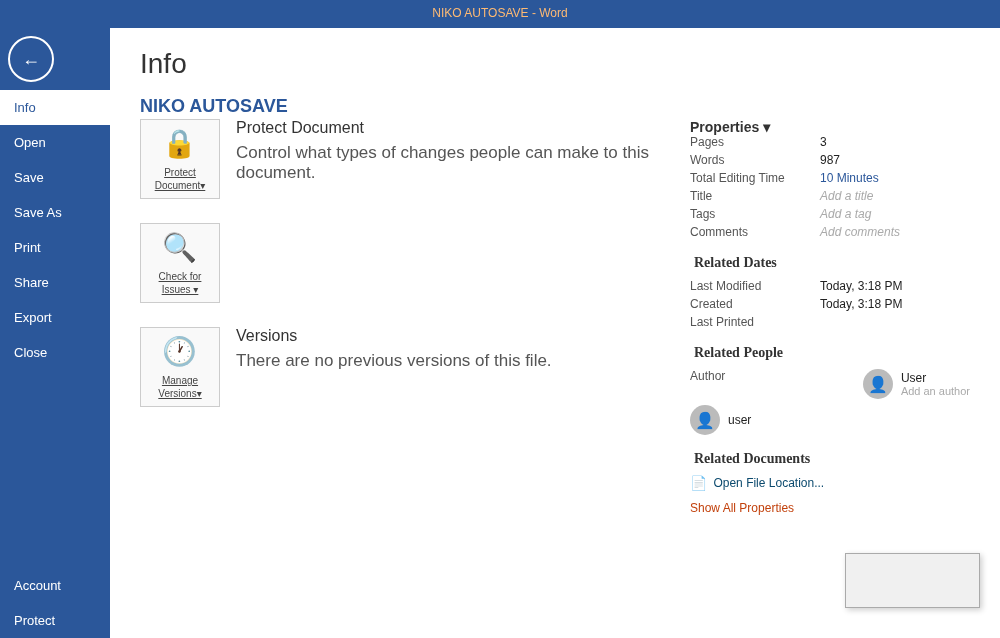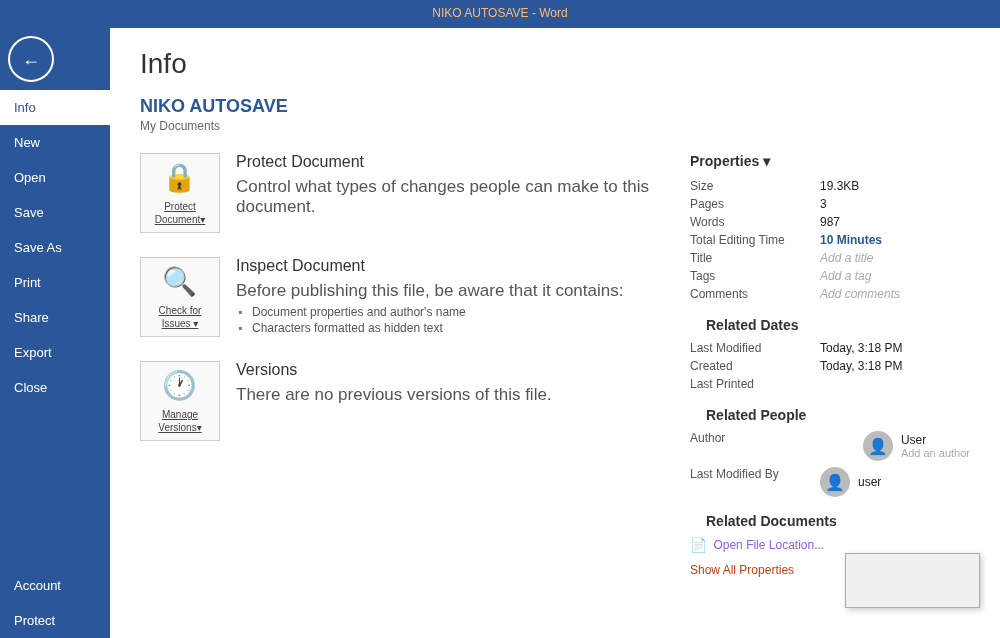--- a/index.html
+++ b/index.html
@@ -167,21 +167,20 @@
       position: absolute;
       left: 2px;
       color: #777;
     }
 
     
     .properties-title {
       font-size: 14px;
       font-weight: 600;
       color: #333;
-      margin-bottom: 10px;
       display: flex;
       align-items: center;
       gap: 4px;
     }
 
     .prop-row {
       display: flex;
       margin-bottom: 4px;
       font-size: 12px;
     }
@@ -199,21 +198,22 @@
 
     .prop-value.muted {
       color: #aaa;
       font-style: italic;
     }
 
     .section-heading {
       font-size: 14px;
       font-weight: 600;
       color: #333;
-      margin: 16px 0 8px 16px;
+      margin: 16px 0 8px 4px;
+      font-family: Liberation Serif, serif;
     }
 
     .avatar {
       width: 30px;
       height: 30px;
       border-radius: 50%;
       background: #bbb;
       display: flex;
       align-items: center;
       justify-content: center;
@@ -249,43 +249,40 @@
     .show-all-link {
       color: #c2410c;
       font-size: 12px;
       cursor: pointer;
       text-decoration: none;
       margin-top: 6px;
       display: inline-block;
     }
 
     .prop-label-bold {
-      font-weight: 700;
+      font-weight: 400;
       color: #2b579a;
     }
   </style>
 </head>
 <body>
 
 <div class="title-bar">
   <span>NIKO AUTOSAVE - Word</span>
 </div>
 
 <div class="main-layout">
 
   <div class="sidebar">
     <div class="sidebar-back">←</div>
 
     <div class="sidebar-item active">
       <span>Info</span>
     </div>
     <div class="sidebar-item">
-      <span>New</span>
-    </div>
-    <div class="sidebar-item">
       <span>Open</span>
     </div>
     <div class="sidebar-item">
       <span>Save</span>
     </div>
     <div class="sidebar-item">
       <span>Save As</span>
     </div>
     <div class="sidebar-item">
       <span>Print</span>
@@ -306,21 +303,20 @@
     </div>
     <div class="sidebar-item">
       <span>Protect</span>
     </div>
   </div>
 
   <div class="content">
     <h1 class="page-title">Info</h1>
 
     <div class="doc-title">NIKO AUTOSAVE</div>
-    <div class="doc-location">My Documents</div>
 
     <div class="info-sections">
 
       <div class="left-section">
 
         <div class="info-card">
           <div class="card-icon">
             <div class="icon-img">🔒</div>
             <div class="icon-label">Protect<br>Document▾</div>
           </div>
@@ -328,28 +324,20 @@
             <h3>Protect Document</h3>
             <p>Control what types of changes people can make to this document.</p>
           </div>
         </div>
 
         <div class="info-card">
           <div class="card-icon">
             <div class="icon-img">🔍</div>
             <div class="icon-label">Check for<br>Issues ▾</div>
           </div>
-          <div class="card-text">
-            <h3>Inspect Document</h3>
-            <p>Before publishing this file, be aware that it contains:</p>
-            <ul>
-              <li>Document properties and author's name</li>
-              <li>Characters formatted as hidden text</li>
-            </ul>
-          </div>
         </div>
 
         <div class="info-card">
           <div class="card-icon">
             <div class="icon-img">🕐</div>
             <div class="icon-label">Manage<br>Versions▾</div>
           </div>
           <div class="card-text">
             <h3>Versions</h3>
             <p>There are no previous versions of this file.</p>
@@ -357,24 +345,20 @@
         </div>
       </div>
 
       <div class="right-section">
 
         
         <div class="properties-title">
           <span>Properties ▾</span>
         </div>
 
-        <div class="prop-row">
-          <span class="prop-label">Size</span>
-          <span class="prop-value">19.3KB</span>
-        </div>
         <div class="prop-row">
           <span class="prop-label">Pages</span>
           <span class="prop-value">3</span>
         </div>
         <div class="prop-row">
           <span class="prop-label">Words</span>
           <span class="prop-value">987</span>
         </div>
         <div class="prop-row">
           <span class="prop-label">Total Editing Time</span>
@@ -418,34 +402,33 @@
               <div class="avatar">👤</div>
               <div class="people-info">
                 <div class="person-name">User</div>
                 <div class="add-author">Add an author</div>
               </div>
             </div>
           </div>
         </div>
 
         <div class="prop-row" style="margin-bottom:6px;">
-          <span class="prop-label">Last Modified By</span>
           <div style="display:flex;align-items:center;">
             <div class="avatar">👤</div>
             <div class="people-info">
               <div class="person-name">user</div>
             </div>
           </div>
         </div>
 
         
         <div class="section-heading">Related Documents</div>
         <div class="related-docs-row">
           <span class="doc-icon">📄</span>
-          <span style="color:#8b5cf6;cursor:pointer;">Open File Location...</span>
+          <span style="color:#0c4a6e;cursor:pointer;">Open File Location...</span>
         </div>
         <a class="show-all-link">Show All Properties</a>
 
       </div>
     </div>
   </div>
 </div>
 
 <div style="position:fixed;right:20px;bottom:30px;width:135px;height:55px;background:#f0f0f0;border:1px solid #aaa;box-shadow:2px 2px 6px rgba(0,0,0,0.2);z-index:100;">
 </div>

